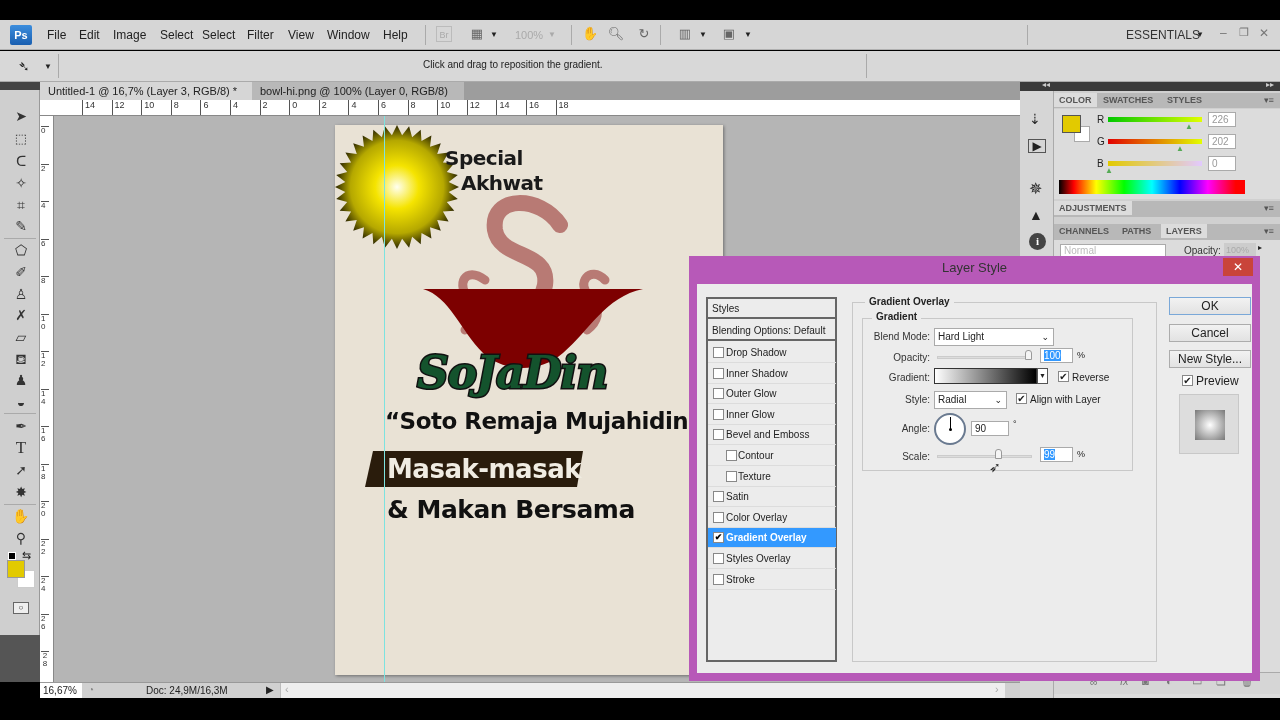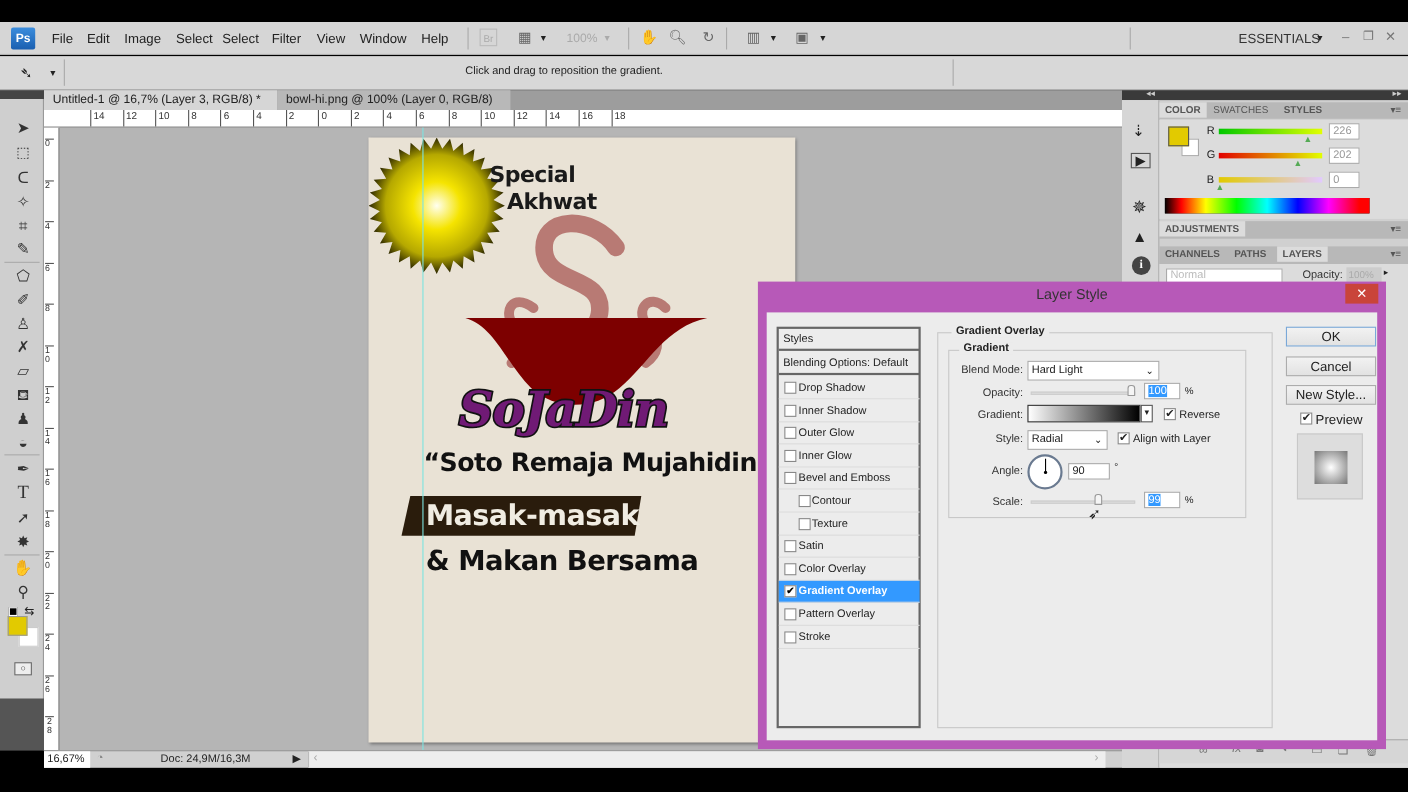--- a/index.html
+++ b/index.html
@@ -169,21 +169,21 @@
     </defs>
     <polygon id="sun-poly" fill="url(#sun)" points="124.0,62.0 113.7,67.1 122.8,74.1 111.8,77.1 119.3,85.7 107.9,86.5 113.6,96.4 102.2,95.0 105.8,105.8 95.0,102.2 96.4,113.6 86.5,107.9 85.7,119.3 77.1,111.8 74.1,122.8 67.1,113.7 62.0,124.0 56.9,113.7 49.9,122.8 46.9,111.8 38.3,119.3 37.5,107.9 27.6,113.6 29.0,102.2 18.2,105.8 21.8,95.0 10.4,96.4 16.1,86.5 4.7,85.7 12.2,77.1 1.2,74.1 10.3,67.1 0.0,62.0 10.3,56.9 1.2,49.9 12.2,46.9 4.7,38.3 16.1,37.5 10.4,27.6 21.8,29.0 18.2,18.2 29.0,21.8 27.6,10.4 37.5,16.1 38.3,4.7 46.9,12.2 49.9,1.2 56.9,10.3 62.0,0.0 67.1,10.3 74.1,1.2 77.1,12.2 85.7,4.7 86.5,16.1 96.4,10.4 95.0,21.8 105.8,18.2 102.2,29.0 113.6,27.6 107.9,37.5 119.3,38.3 111.8,46.9 122.8,49.9 113.7,56.9"></polygon>
     <path d="M150,155 C130,140 120,160 135,175 C148,188 140,200 130,205" stroke="#b87a74" stroke-width="9" fill="none" stroke-linecap="round"></path>
     <path d="M225,100 C205,70 155,70 160,105 C165,135 215,125 210,160 C206,185 175,185 165,172" stroke="#b87a74" stroke-width="16" fill="none" stroke-linecap="round"></path>
     <path d="M270,155 C255,140 240,158 255,172 C268,185 262,198 252,205" stroke="#b87a74" stroke-width="9" fill="none" stroke-linecap="round"></path>
     <path d="M88,164 L308,164 C270,172 255,205 228,228 C205,248 170,248 148,228 C125,205 115,172 88,164 Z" fill="#7d0000"></path>
     <polygon points="38,326 248,326 242,362 30,362" fill="#2a1c0c"></polygon>
   </svg>
   <div class="abs" style="left:110px;top:21px;font-size:20px;font-weight:bold;color:#1a1a1a;font-family:'DejaVu Sans',sans-serif;letter-spacing:-0.5px">Special</div>
   <div class="abs" style="left:126px;top:46px;font-size:20px;font-weight:bold;color:#1a1a1a;font-family:'DejaVu Sans',sans-serif;letter-spacing:-0.5px">Akhwat</div>
-  <div class="abs" style="left:82px;top:222px;font-size:44px;font-weight:bold;font-style:italic;color:#701a75;font-family:'DejaVu Serif',serif;-webkit-text-stroke:3px #111;paint-order:stroke fill;letter-spacing:-1px">SoJaDin</div>
+  <div class="abs" style="left:82px;top:222px;font-size:44px;font-weight:bold;font-style:italic;color:#14532d;font-family:'DejaVu Serif',serif;-webkit-text-stroke:3px #111;paint-order:stroke fill;letter-spacing:-1px">SoJaDin</div>
   <div class="abs" style="left:50px;top:283px;font-size:23px;font-weight:bold;color:#111;font-family:'DejaVu Sans',sans-serif;letter-spacing:-0.5px">“Soto Remaja Mujahidin”</div>
   <div class="abs" style="left:52px;top:329px;font-size:26px;font-weight:bold;color:#f0ece2;font-family:'DejaVu Sans',sans-serif;letter-spacing:-0.5px">Masak-masak</div>
   <div class="abs" style="left:52px;top:370px;font-size:25px;font-weight:bold;color:#111;font-family:'DejaVu Sans',sans-serif;letter-spacing:-0.5px">&amp; Makan Bersama</div>
 </div>
 <div id="guide" class="abs"></div>
 
 <div id="statusbar" class="abs">
   <div class="abs" style="left:0;top:0;width:42px;height:15px;background:#fff;font-size:10px;padding-left:3px;line-height:15px">16,67%</div>
   <div class="abs" style="left:48px;top:1px;font-size:10px;color:#888">◔</div>
   <div class="abs" style="left:106px;top:2px;font-size:10px">Doc: 24,9M/16,3M</div>
@@ -202,21 +202,21 @@
   <div class="abs" style="left:0;top:9px;width:34px;height:607px;background:#d6d6d6;border-right:1px solid #aaa">
     <div class="abs" style="left:9px;top:20px;font-size:14px">⇣</div>
     <div class="abs" style="left:8px;top:48px;font-size:12px;border:1px solid #555;width:18px;height:14px;text-align:center;line-height:12px">▶</div>
     <div class="abs" style="left:9px;top:88px;font-size:16px">✵</div>
     <div class="abs" style="left:9px;top:116px;font-size:14px">▲</div>
     <div class="abs" style="left:9px;top:142px;width:17px;height:17px;border-radius:50%;background:#444;color:#fff;font-weight:bold;text-align:center;line-height:17px;font-size:11px;font-family:'Liberation Serif',serif">i</div>
   </div>
 
   <div class="abs" style="left:34px;top:11px;width:226px;height:15px;background:#b8b8b8">
     <span class="abs" style="left:0;top:0;padding:2px 5px;background:#dcdcdc;font-size:9px;font-weight:bold;color:#555">COLOR</span>
-    <span class="abs" style="left:44px;top:0;padding:2px 5px;font-size:9px;font-weight:normal;color:#555">SWATCHES</span>
+    <span class="abs" style="left:44px;top:0;padding:2px 5px;font-size:9px;font-weight:bold;color:#555">SWATCHES</span>
     <span class="abs" style="left:108px;top:0;padding:2px 5px;font-size:9px;font-weight:bold;color:#555">STYLES</span>
     <span class="abs" style="left:210px;top:2px;font-size:9px;color:#555">▾≡</span>
   </div>
   <div class="abs" style="left:34px;top:27px;width:226px;height:90px;background:#dcdcdc">
     <div class="abs" style="left:20px;top:17px;width:16px;height:16px;background:#fff;border:1px solid #aaa"></div>
     <div class="abs" style="left:8px;top:6px;width:19px;height:18px;background:#e2ca00;border:1px solid #555"></div>
     <span class="abs" style="left:43px;top:5px;font-size:10px">R</span>
     <div class="abs" style="left:54px;top:8px;width:94px;height:5px;background:linear-gradient(90deg,#00c800,#e2ff00)"></div>
     <div class="abs" style="left:131px;top:13px;font-size:8px;color:#5a5">▲</div>
     <div class="abs field" style="left:154px;top:3px;width:28px;height:15px;line-height:13px;color:#999">226</div>
@@ -269,21 +269,21 @@
           <div class="lst" style="top: 44px; padding-left: 18px;"><span class="cb" style="left: 5px; font-size: 9px; line-height: 9px; text-align: center; color: rgb(0, 0, 0);"></span><span>Drop Shadow</span></div>
           <div class="lst" style="top: 64.6px; padding-left: 18px;"><span class="cb" style="left: 5px; font-size: 9px; line-height: 9px; text-align: center; color: rgb(0, 0, 0);"></span><span>Inner Shadow</span></div>
           <div class="lst" style="top: 85.2px; padding-left: 18px;"><span class="cb" style="left: 5px; font-size: 9px; line-height: 9px; text-align: center; color: rgb(0, 0, 0);"></span><span>Outer Glow</span></div>
           <div class="lst" style="top: 105.8px; padding-left: 18px;"><span class="cb" style="left: 5px; font-size: 9px; line-height: 9px; text-align: center; color: rgb(0, 0, 0);"></span><span>Inner Glow</span></div>
           <div class="lst" style="top: 126.4px; padding-left: 18px;"><span class="cb" style="left: 5px; font-size: 9px; line-height: 9px; text-align: center; color: rgb(0, 0, 0);"></span><span>Bevel and Emboss</span></div>
           <div class="lst" style="top: 147px; padding-left: 30px;"><span class="cb" style="left: 18px; font-size: 9px; line-height: 9px; text-align: center; color: rgb(0, 0, 0);"></span><span>Contour</span></div>
           <div class="lst" style="top: 167.6px; padding-left: 30px;"><span class="cb" style="left: 18px; font-size: 9px; line-height: 9px; text-align: center; color: rgb(0, 0, 0);"></span><span>Texture</span></div>
           <div class="lst" style="top: 188.2px; padding-left: 18px;"><span class="cb" style="left: 5px; font-size: 9px; line-height: 9px; text-align: center; color: rgb(0, 0, 0);"></span><span>Satin</span></div>
           <div class="lst" style="top: 208.8px; padding-left: 18px;"><span class="cb" style="left: 5px; font-size: 9px; line-height: 9px; text-align: center; color: rgb(0, 0, 0);"></span><span>Color Overlay</span></div>
           <div class="lst" style="top: 229.4px; padding-left: 18px; background: rgb(51, 153, 255); color: rgb(255, 255, 255); font-weight: bold;"><span class="cb" style="left: 5px; font-size: 9px; line-height: 9px; text-align: center; color: rgb(0, 0, 0);">✔</span><span>Gradient Overlay</span></div>
-          <div class="lst" style="top: 250px; padding-left: 18px;"><span class="cb" style="left: 5px; font-size: 9px; line-height: 9px; text-align: center; color: rgb(0, 0, 0);"></span><span>Pattern Overlay</span></div>
+          <div class="lst" style="top: 250px; padding-left: 18px;"><span class="cb" style="left: 5px; font-size: 9px; line-height: 9px; text-align: center; color: rgb(0, 0, 0);"></span><span>Styles Overlay</span></div>
           <div class="lst" style="top: 270.6px; padding-left: 18px;"><span class="cb" style="left: 5px; font-size: 9px; line-height: 9px; text-align: center; color: rgb(0, 0, 0);"></span><span>Stroke</span></div>
         </div>
     </div>
 
     <div class="abs" style="left:155px;top:18px;width:305px;height:360px;border:1px solid #c8c8c8"></div>
     <div class="abs" style="left:168px;top:12px;background:#ececec;padding:0 4px;font-size:10px;font-weight:bold">Gradient Overlay</div>
     <div class="abs" style="left:165px;top:34px;width:271px;height:153px;border:1px solid #c8c8c8"></div>
     <div class="abs" style="left:175px;top:27px;background:#ececec;padding:0 4px;font-size:10px;font-weight:bold">Gradient</div>
 
     <div class="lbl" style="left:170px;top:47px;width:63px">Blend Mode:</div>

